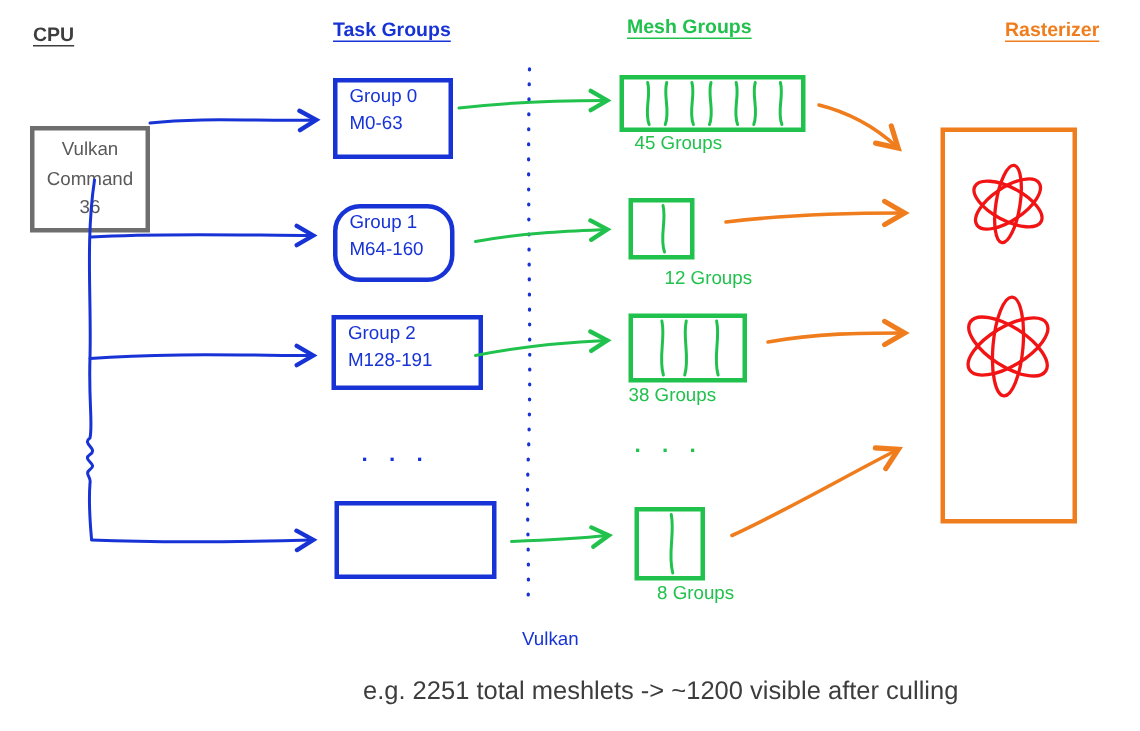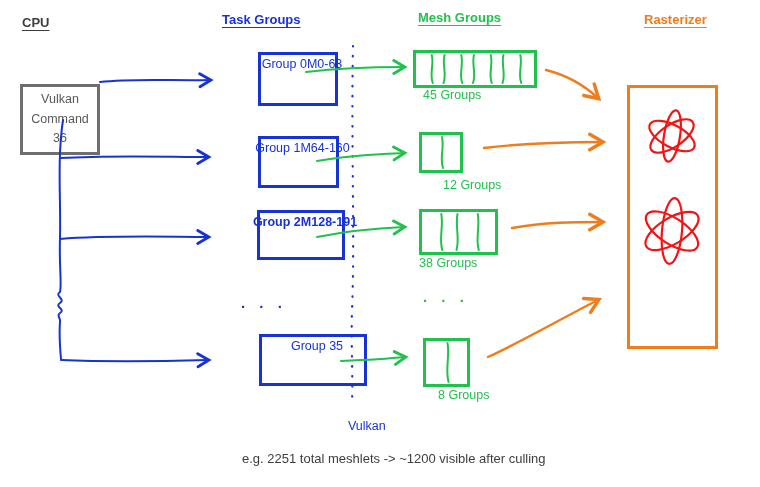--- a/index.html
+++ b/index.html
@@ -8,39 +8,39 @@
     font-family:"Liberation Sans",sans-serif;overflow:hidden;
   }
   .abs{position:absolute;}
   .hdr{
     font-size:13px;font-weight:600;text-decoration:underline;
     text-underline-offset:3px;white-space:nowrap;
   }
   .hdr-cpu{left:22px;top:15px;color:var(--dark);}
   .hdr-task{left:222px;top:12px;color:var(--blue);}
   .hdr-mesh{left:418px;top:10px;color:var(--green);}
-  .hdr-rast{left:644px;top:12px;color:var(--orange);}
+  .hdr-rast{left:670px;top:12px;color:var(--orange);}
 
   .cpu-box{
     left:20px;top:49px;width:74px;height:65px;
     border:3px solid var(--box_gray);color:var(--text_gray);
     font-size:12.5px;line-height:1.55;text-align:center;
     display:flex;align-items:center;justify-content:center;
     white-space:pre-line;
     margin-top:35px;
   }
   .task-box{
     border:3px solid var(--blue);color:var(--blue);
     font-size:12.5px;line-height:1.45;
-    display:flex;flex-direction:row;justify-content:center;
-    padding-left:8px;box-sizing:border-box;white-space:nowrap;margin-left:36px;
+    display:flex;flex-direction:column;
+    padding-left:8px;box-sizing:border-box;white-space:nowrap;
   }
   .t0{left:222px;top:52px;width:80px;height:54px;}
-  .t1{left:222px;top:136px;width:81px;height:52px;}
-  .t2{left:221px;top:210px;width:88px;height:50px;font-weight:bold;}
+  .t1{left:222px;top:136px;width:81px;height:52px;border-radius:18px;}
+  .t2{left:221px;top:210px;width:101px;height:50px;}
   .t3{left:223px;top:334px;width:108px;height:52px;}
 
   .mesh-box{border:3px solid var(--green);box-sizing:border-box;}
   .m0{left:413px;top:50px;width:124px;height:38px;}
   .m1{left:419px;top:132px;width:44px;height:41px;}
   .m2{left:419px;top:209px;width:79px;height:46px;}
   .m3{left:423px;top:338px;width:47px;height:49px;}
   .mesh-box svg{display:block;}
   .mesh-box path{stroke:var(--green);stroke-width:2;fill:none;stroke-linecap:round;}
 
@@ -50,21 +50,21 @@
   .cl2{left:419px;top:256px;}
   .cl3{left:425px;top:388px;margin-left:13px;}
 
   .rast-box{left:627px;top:85px;width:91px;height:264px;border:3px solid var(--orange);box-sizing:border-box;}
 
   .dots{font-size:15px;font-weight:bold;letter-spacing:5px;line-height:14px;white-space:nowrap;}
   .dots-task{left:241px;top:296px;color:var(--blue);}
   .dots-mesh{left:423px;top:290px;color:var(--green);}
 
   .culling{left:348px;top:419px;color:var(--blue);font-size:12.5px;}
-  .caption{left:242px;top:451px;color:var(--dark);font-size:13px;white-space:nowrap;}
+  .caption{left:242px;top:451px;color:var(--dark);font-size:17px;white-space:nowrap;}
 
   #overlay{position:absolute;left:0;top:0;pointer-events:none;z-index:6;}
   #overlay .blue{stroke:var(--blue);stroke-width:2;fill:none;stroke-linecap:round;}
   #overlay .green{stroke:var(--green);stroke-width:2;fill:none;stroke-linecap:round;}
   #overlay .orange{stroke:var(--orange);stroke-width:2.4;fill:none;stroke-linecap:round;}
   #overlay .red{stroke:var(--red);stroke-width:2.2;fill:none;stroke-linecap:round;}
   #overlay .dotline{stroke:var(--blue);stroke-width:2.2;fill:none;stroke-linecap:round;stroke-dasharray:0.5 9.5;}
 </style>
 </head>
 <body>
@@ -86,21 +86,20 @@
   </div>
   <div class="abs task-box t1">
     <span>Group 1</span>
     <span>M64-160</span>
   </div>
   <div class="abs task-box t2">
     <span>Group 2</span>
     <span>M128-191</span>
   </div>
   <div class="abs task-box t3">
-    <span>Group 35</span>
   </div>
 
   <div class="abs dots dots-task">. . .</div>
 
   <div class="abs mesh-box m0">
     <svg width="118" height="32">
         <path d="M15.75,2 C18.25,11.2 13.25,20.8 16.75,30"></path>
         <path d="M28.5,2 C26,11.2 31,20.8 27.5,30"></path>
         <path d="M45.25,2 C47.75,11.2 42.75,20.8 46.25,30"></path>
         <path d="M58,2 C55.5,11.2 60.5,20.8 57,30"></path>

